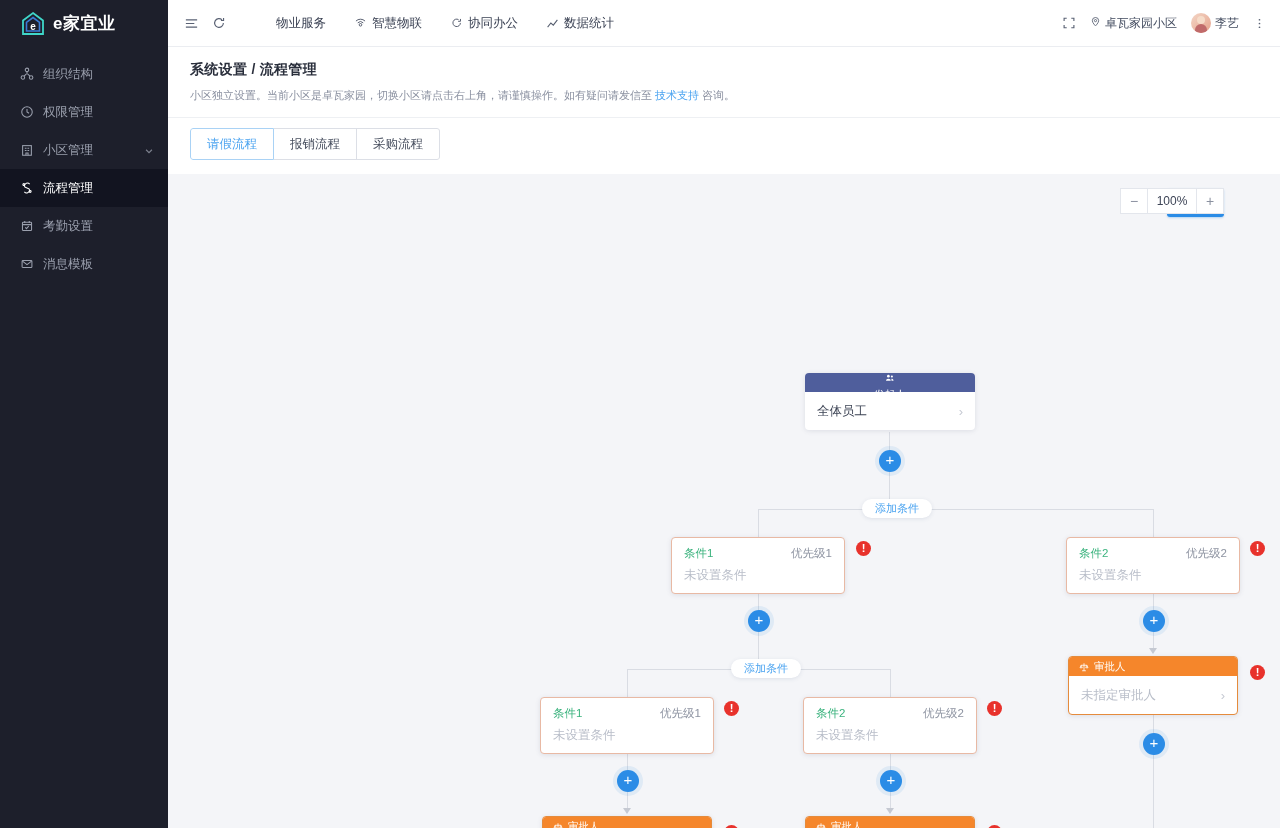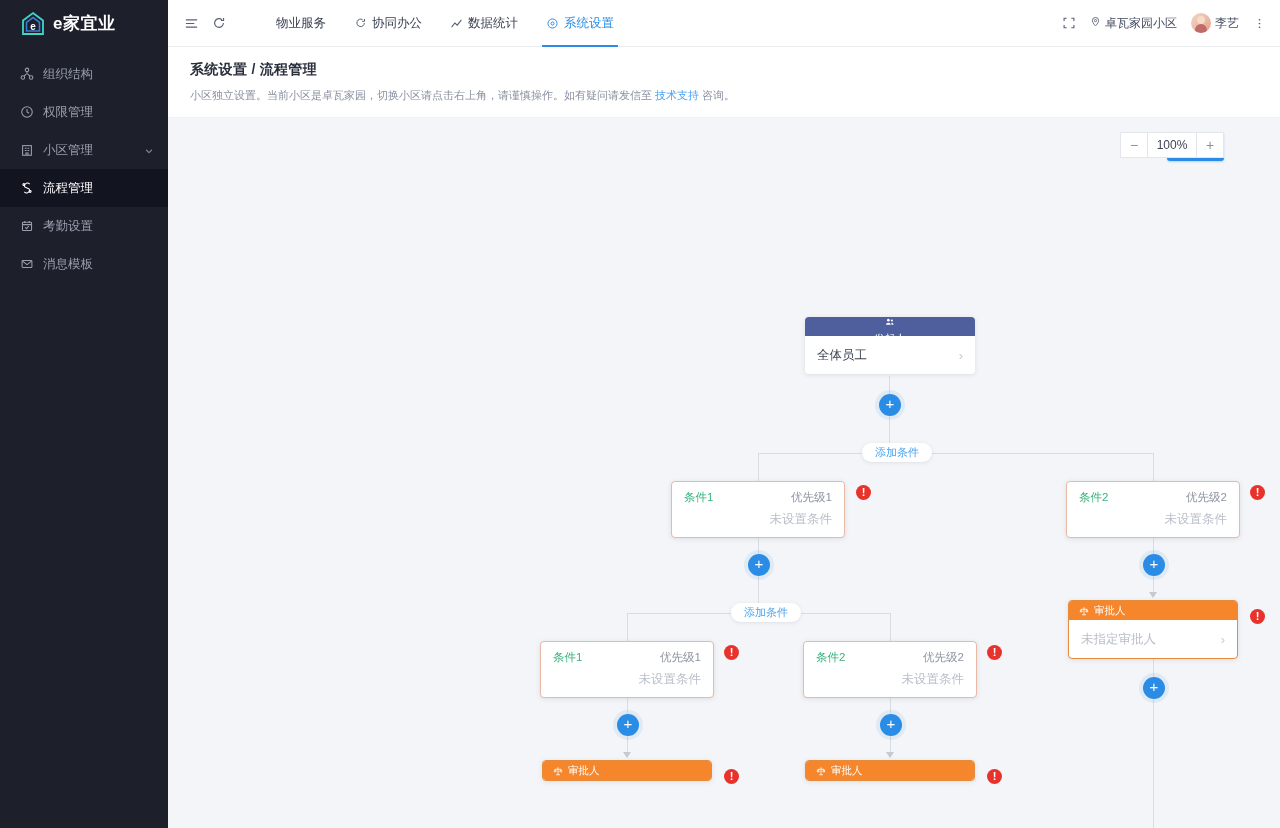--- a/index.html
+++ b/index.html
@@ -143,21 +143,21 @@
 
   .node.start { width: 170px; left: 637px; top: 199px; }
   .node.start .node-hd { background: #4f5e9c; flex-direction: column; }
 
   .node.cond { width: 174px; background: #fff; border: 1px solid #e8b9a4; }
   .node.cond .cond-hd {
     display: flex; align-items: center; padding: 8px 12px 2px 12px; font-size: 11.5px;
   }
   .cond-name { color: #3bb37e; }
   .cond-prio { margin-left: auto; color: #8d93a1; }
-  .cond-body { padding: 4px 12px 9px 12px; font-size: 12.5px; color: #b9bec9; text-align: right; }
+  .cond-body { padding: 4px 12px 9px 12px; font-size: 12.5px; color: #b9bec9; }
 
   .node.appr { width: 170px; border: 1px solid #e58b3c; }
   .node.appr .node-hd { background: #f5862b; }
 
   .err-badge {
     position: absolute; width: 15px; height: 15px; border-radius: 50%;
     background: #e8322c; color: #fff; font-size: 11px; font-weight: bold;
     text-align: center; line-height: 15px; z-index: 8;
   }
 </style>
@@ -268,37 +268,37 @@
         <div class="topnav-item">
           <svg width="13" height="13" viewBox="0 0 16 16" fill="none" stroke="#4d5costante" stroke-width="1.2">
             <path d="M3.2 9.5V8a4.8 4.8 0 0 1 9.6 0v1.5"></path>
               <rect x="2" y="9" width="2.4" height="3.4" rx="1"></rect>
               <rect x="11.6" y="9" width="2.4" height="3.4" rx="1"></rect>
           </svg>
           <span>物业服务</span>
         </div>
         <div class="topnav-item">
           <svg width="13" height="13" viewBox="0 0 16 16" fill="none" stroke="#555d6e" stroke-width="1.2">
+            <circle cx="8" cy="9.6" r="1.6"></circle>
+              <path d="M4.6 7.2a4.8 4.8 0 0 1 6.8 0M2.4 5a8 8 0 0 1 11.2 0"></path>
+          </svg>
+          <span>智慧物联</span>
+        </div>
+        <div class="topnav-item">
+          <svg width="13" height="13" viewBox="0 0 16 16" fill="none" stroke="#555d6e" stroke-width="1.2">
             <path d="M10.5 3.2a4.6 4.6 0 1 0 2.3 4.1"></path>
               <path d="M12.9 2.4v2.9h-2.9"></path>
           </svg>
           <span>协同办公</span>
         </div>
         <div class="topnav-item">
           <svg width="13" height="13" viewBox="0 0 16 16" fill="none" stroke="#555d6e" stroke-width="1.3">
             <path d="M2 12.4 6 7.4l3 2.6 5-6.4"></path>
           </svg>
           <span>数据统计</span>
-        </div>
-        <div class="topnav-item active">
-          <svg width="13" height="13" viewBox="0 0 16 16" fill="none" stroke="#2b8ce6" stroke-width="1.2">
-            <circle cx="8" cy="8" r="5.6"></circle>
-              <circle cx="8" cy="8" r="1.9"></circle>
-          </svg>
-          <span>系统设置</span>
         </div>
       </nav>
 
       <div class="topbar-right">
         <span class="tbr-item">
           <svg width="14" height="14" viewBox="0 0 16 16" fill="none" stroke="#5a6274" stroke-width="1.3">
             <path d="M2.4 5.6V2.6h3M13.6 5.6V2.6h-3M2.4 10.4v3h3M13.6 10.4v3h-3"></path>
           </svg>
         </span>
         <span class="tbr-item">
@@ -324,20 +324,27 @@
       </div>
     </header>
 
     <div class="page-head">
       <div class="crumb">系统设置 / 流程管理</div>
       <div class="desc">
         <span>小区独立设置。当前小区是卓瓦家园，切换小区请点击右上角，请谨慎操作。如有疑问请发信至 </span><a>技术支持</a><span> 咨询。</span>
       </div>
     </div>
 
+    <div class="tabsbar">
+      <div class="tabs">
+        <div class="tab active">请假流程</div>
+        <div class="tab">报销流程</div>
+        <div class="tab">采购流程</div>
+      </div>
+    </div>
 
     <div class="canvas">
 
       <div class="zoombar">
         <div class="zbtn">−</div>
         <div class="zval">100%</div>
         <div class="zbtn">+</div>
       </div>
       <div class="save-btn" style="right:54px; right:56px;">保存</div>
 

